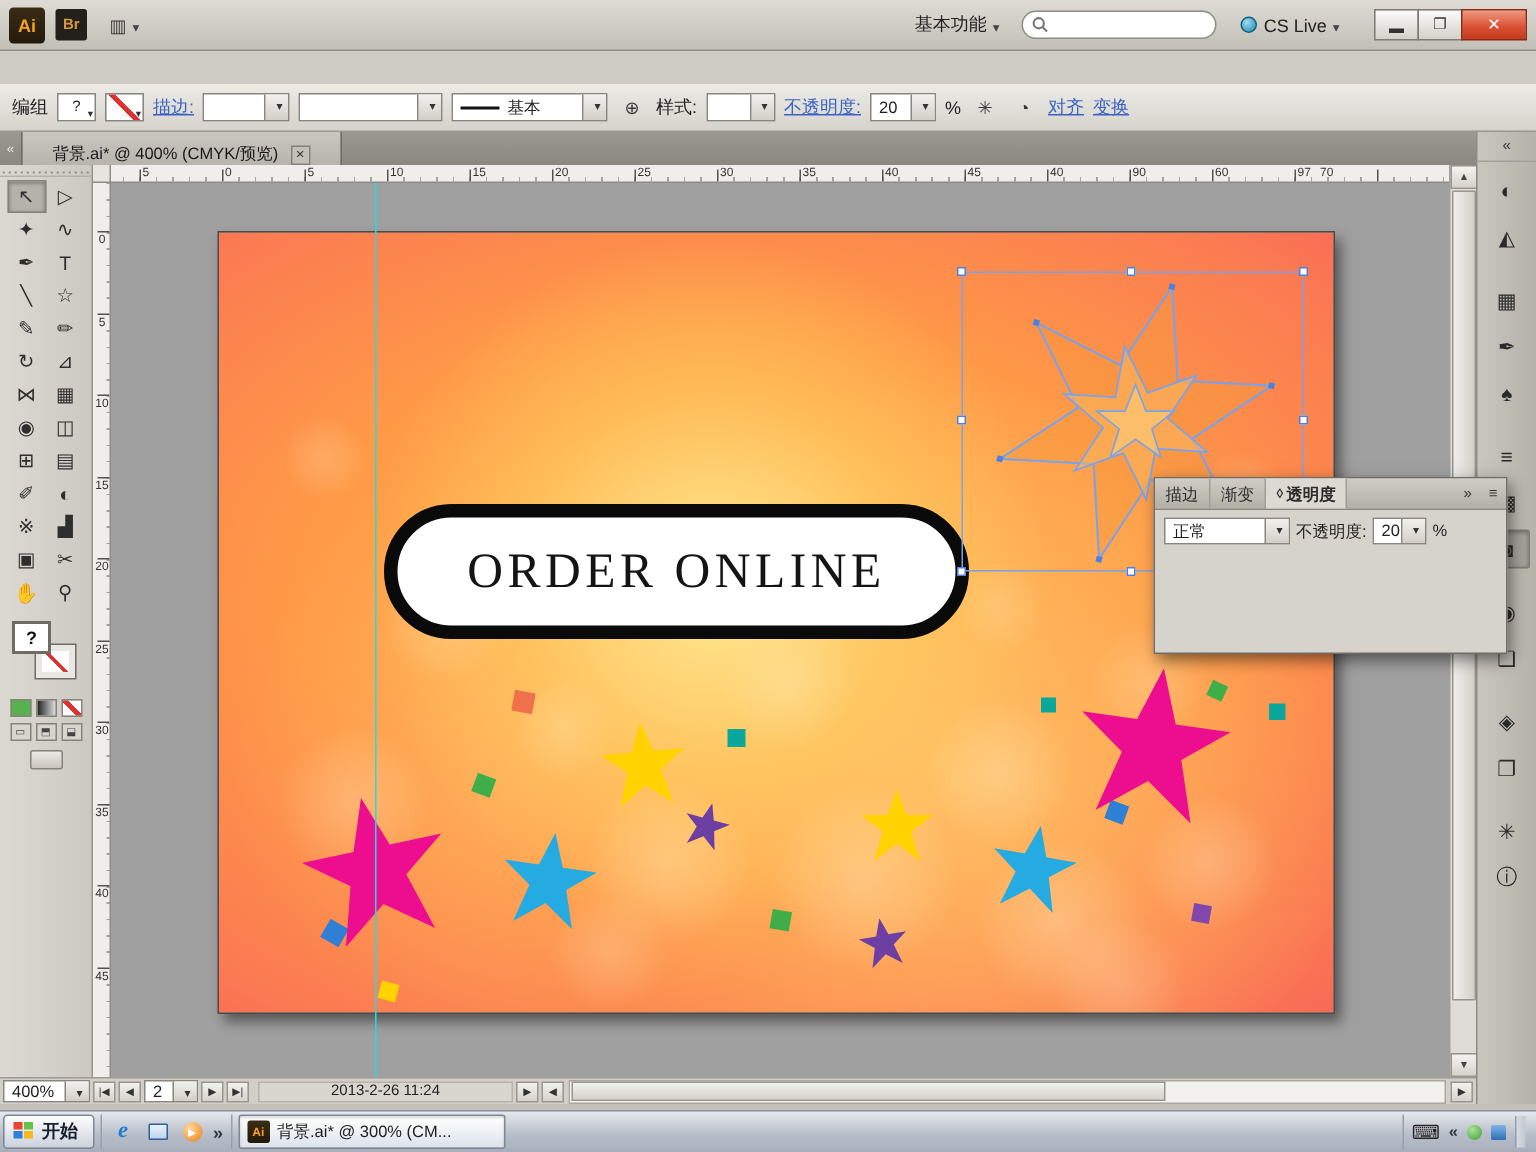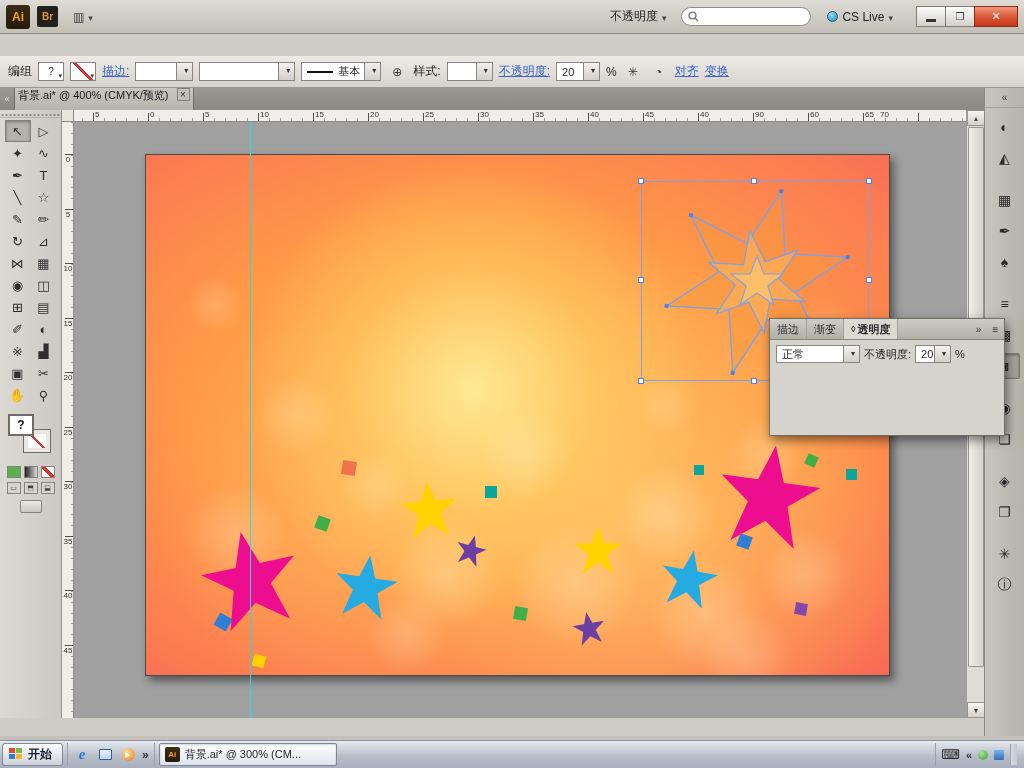--- a/index.html
+++ b/index.html
@@ -38,21 +38,21 @@
 .swbtn{width:26px;height:19px;border:1px solid #898680;background:#fff;position:relative;display:flex;align-items:center;justify-content:center;font-size:10px;}
 .swbtn .mini-caret{position:absolute;right:1px;bottom:0;font-size:7px;color:#333;}
 .sw-none{background:linear-gradient(45deg,#fff 44%,#e03030 44%,#e03030 56%,#fff 56%);}
 .cb-icon{width:20px;height:19px;display:flex;align-items:center;justify-content:center;color:#3a3a3a;font-size:12px;border:1px solid transparent;}
 .stroke-line{display:inline-block;width:26px;height:2px;background:#111;margin-right:5px;}
 
 
 .tabbar{position:absolute;left:0;top:88px;width:984px;height:22px;background:linear-gradient(#9b9892,#8b8882);display:flex;align-items:stretch;}
 .collapse-btn{width:14px;display:flex;align-items:center;justify-content:center;color:#e8e6e1;font-size:9px;}
 .collapse-btn::after{content:"«";}
-.doctab{display:flex;align-items:flex-start;gap:8px;padding:0 3px;background:linear-gradient(#cac7c0,#b7b4ad);border-right:1px solid #6e6b65;border-left:1px solid #6e6b65;color:#19191a;font-size:11px;max-width:280px;}
+.doctab{display:flex;align-items:flex-end;gap:8px;padding:0 20px;background:linear-gradient(#cac7c0,#b7b4ad);border-right:1px solid #6e6b65;border-left:1px solid #6e6b65;color:#19191a;font-size:11px;max-width:280px;}
 .tab-close{width:13px;height:13px;display:flex;align-items:center;justify-content:center;border:1px solid #84817b;background:#c3c0b9;font-size:10px;line-height:1;color:#333;}
 
 
 .toolpanel{position:absolute;left:0;top:110px;width:62px;height:608px;background:linear-gradient(90deg,#dcd9d2,#ccc9c2);border-right:1px solid #96938c;}
 .panel-grip{height:8px;border-bottom:1px solid #b5b2ab;background:radial-gradient(circle,#8f8c86 1px,transparent 1px);background-size:4px 4px;background-position:center 3px;background-repeat:repeat-x;}
 .tools{display:grid;grid-template-columns:26px 26px;justify-content:center;margin-top:2px;}
 .tool{height:22px;display:flex;align-items:center;justify-content:center;font-size:13px;color:#2e2e2e;border:1px solid transparent;}
 .tool.active{background:#b5b2aa;border-color:#85827b;box-shadow:inset 0 1px 3px rgba(0,0,0,.35);}
 .tp-swatches{position:relative;height:50px;margin-top:6px;}
 .fillsw{position:absolute;left:8px;top:2px;width:26px;height:22px;background:#fff;border:2px solid #6f6c66;display:flex;align-items:center;justify-content:center;font-weight:bold;font-size:12px;color:#111;z-index:2;}
@@ -171,21 +171,21 @@
 
   <div class="titlebar">
     <div class="appicon">Ai</div>
     <div class="bricon">Br</div>
     <div class="tb-btn">
       <span class="arrange-glyph">▥</span>
       <span class="caret"></span>
     </div>
     <div class="spacer"></div>
     <div class="tb-btn">
-      <span>不透明度</span>
+      <span>基本功能</span>
       <span class="caret"></span>
     </div>
     <div class="searchbox">
       <svg width="11" height="11" viewBox="0 0 11 11">
           <circle cx="4.5" cy="4.5" r="3.4" fill="none" stroke="#777" stroke-width="1.4"></circle>
           <line x1="7" y1="7" x2="10" y2="10" stroke="#777" stroke-width="1.4"></line>
         </svg>
     </div>
     <div class="tb-btn cslive">
       <span class="cs-dot"></span>
@@ -205,21 +205,21 @@
     <div class="swbtn">
       <span>?</span>
       <span class="mini-caret">▾</span>
     </div>
     <div class="swbtn sw-none">
       <span class="mini-caret">▾</span>
     </div>
     <span class="link">描边:</span>
     <div class="combo" style="width:58px"></div>
     <div class="combo" style="width:96px"></div>
-    <div class="combo" style="width:80px">
+    <div class="combo" style="width:104px">
       <span class="stroke-line"></span>
       <span>基本</span>
     </div>
     <span class="cb-icon">⊕</span>
     <span>样式:</span>
     <div class="combo" style="width:46px"></div>
     <span class="link">不透明度:</span>
     <div class="combo" style="width:44px">
       <span>20</span>
     </div>
@@ -309,21 +309,21 @@
       <div class="hlabel" style="left: 516px;">40</div>
       <div class="htick" style="left: 569px;"></div>
       <div class="hlabel" style="left: 571px;">45</div>
       <div class="htick" style="left: 624px;"></div>
       <div class="hlabel" style="left: 626px;">40</div>
       <div class="htick" style="left: 679px;"></div>
       <div class="hlabel" style="left: 681px;">90</div>
       <div class="htick" style="left: 734px;"></div>
       <div class="hlabel" style="left: 736px;">60</div>
       <div class="htick" style="left: 789px;"></div>
-      <div class="hlabel" style="left: 791px;">65</div>
+      <div class="hlabel" style="left: 791px;">97</div>
       <div class="htick" style="left: 844px;"></div>
       <div class="hlabel" style="left: 806px;">70</div>
     </div>
   <div class="vruler">
       <div class="vtick" style="top: 32px;"></div>
       <div class="vlabel" style="top: 34px;">0</div>
       <div class="vtick" style="top: 86.5px;"></div>
       <div class="vlabel" style="top: 88.5px;">5</div>
       <div class="vtick" style="top: 141px;"></div>
       <div class="vlabel" style="top: 143px;">10</div>
@@ -338,20 +338,23 @@
       <div class="vtick" style="top: 413.5px;"></div>
       <div class="vlabel" style="top: 415.5px;">35</div>
       <div class="vtick" style="top: 468px;"></div>
       <div class="vlabel" style="top: 470px;">40</div>
       <div class="vtick" style="top: 522.5px;"></div>
       <div class="vlabel" style="top: 524.5px;">45</div>
     </div>
 
   <div class="canvas">
     <div class="artboard">
+      <div class="order-pill">
+        <span>ORDER ONLINE</span>
+      </div>
       <svg class="flower-svg" style="left:497px;top:28px" width="228" height="198" viewBox="0 0 228 200">
         <g transform="rotate(15 114 100)">
           <path d="M114,5 L134,65 L196,52 L154,100 L196,147 L134,134 L114,195 L94,134 L32,147 L74,100 L32,52 L94,65 Z" fill="rgba(247,152,61,0.45)" stroke="#7aa2e8" stroke-width="1.4"></path>
           <rect x="112" y="3" width="4" height="4" fill="#4f80e0"></rect>
           <rect x="194" y="50" width="4" height="4" fill="#4f80e0"></rect>
           <rect x="194" y="145" width="4" height="4" fill="#4f80e0"></rect>
           <rect x="112" y="193" width="4" height="4" fill="#4f80e0"></rect>
           <rect x="30" y="145" width="4" height="4" fill="#4f80e0"></rect>
           <rect x="30" y="50" width="4" height="4" fill="#4f80e0"></rect>
         </g>
@@ -450,20 +453,41 @@
         </div>
         <span>不透明度:</span>
         <div class="combo" style="width:36px;height:18px">
           <span>20</span>
         </div>
         <span>%</span>
       </div>
     </div>
   </div>
 
+  <div class="statusbar">
+    <div class="combo zoom-combo">
+      <span>400%</span>
+    </div>
+    <div class="navbtn nb-first"></div>
+    <div class="navbtn nb-prev"></div>
+    <div class="combo ab-combo">
+      <span>2</span>
+    </div>
+    <div class="navbtn nb-next"></div>
+    <div class="navbtn nb-last"></div>
+    <div class="status-field">
+      <span>2013-2-26  11:24</span>
+    </div>
+    <div class="navbtn nb-right"></div>
+    <div class="navbtn nb-left"></div>
+    <div class="hs-track">
+      <div class="hs-thumb"></div>
+    </div>
+    <div class="navbtn nb-right"></div>
+  </div>
 
   <div class="appedge"></div>
 
   <div class="taskbar">
     <div class="startbtn">
       <span class="flag">
           <i></i>
           <i></i>
           <i></i>
           <i></i>

